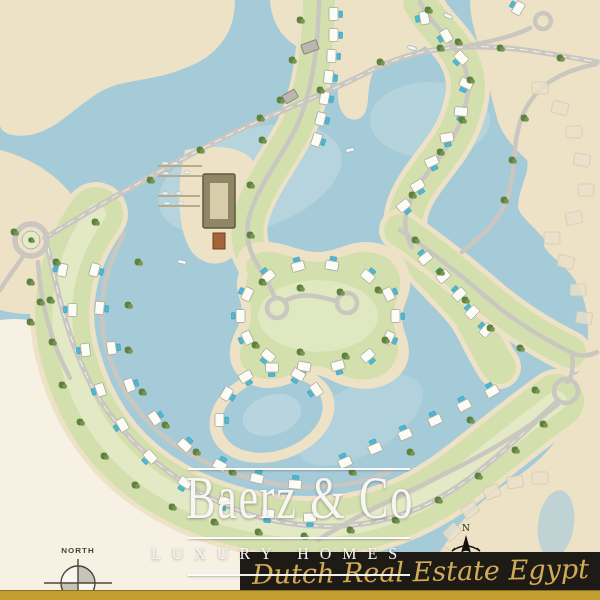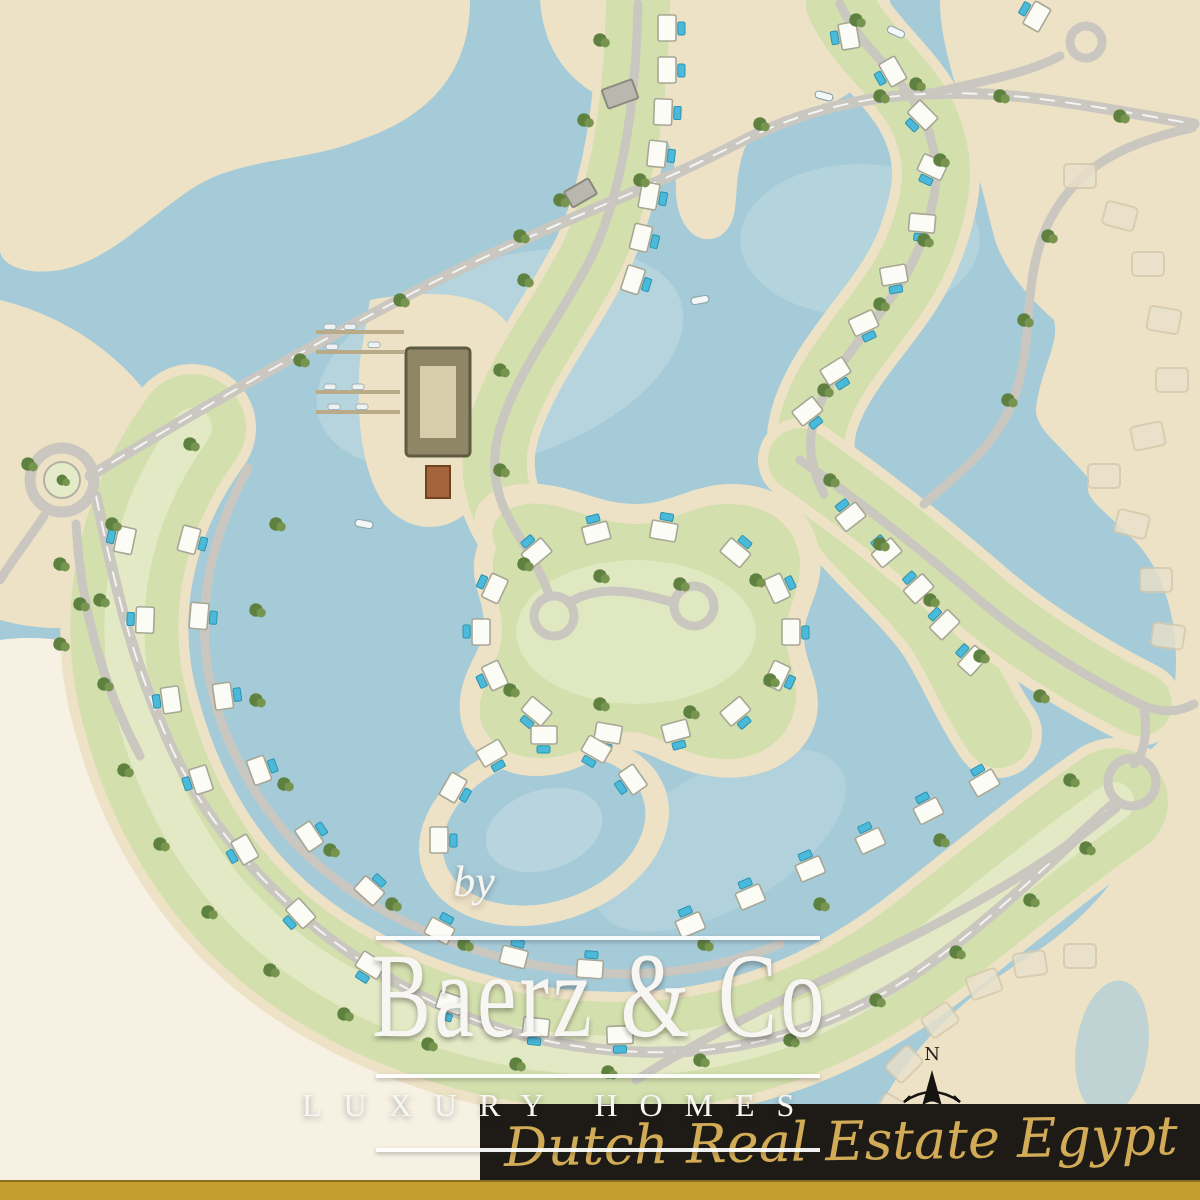--- a/index.html
+++ b/index.html
@@ -320,32 +320,41 @@
     </g>
 
     <g>
       <use href="#bt" transform="translate(448,16) rotate(25)"></use>
         <use href="#bt" transform="translate(412,48) rotate(15)"></use>
       <use href="#bt" transform="translate(182,262) rotate(10)"></use>
         <use href="#bt" transform="translate(350,150) rotate(-10)"></use>
     </g>
   </svg>
 
-  <div class="ov by">by</div>
   <div class="rule r1"></div>
   <div class="ov name">Baerz &amp; Co</div>
   <div class="rule r2"></div>
   <div class="ov tagline">LUXURY HOMES</div>
   <div class="rule r3"></div>
 
   <div class="banner">
     <span>Dutch Real Estate Egypt</span>
   </div>
   <div class="gold"></div>
 
+  <div class="north">
+    <span class="lbl">NORTH</span>
+    <svg width="88" height="46">
+      <circle cx="44" cy="28" r="17" fill="rgba(255,255,255,.35)" stroke="#4a463a" stroke-width="1.4"></circle>
+      <path d="M44,28 L44,11 A17,17 0 0 1 61,28 Z" fill="rgba(70,65,50,.28)"></path>
+      <path d="M44,28 L44,45 A17,17 0 0 1 27,28 Z" fill="rgba(70,65,50,.28)"></path>
+      <line x1="44" y1="4" x2="44" y2="46" stroke="#4a463a" stroke-width="1.4"></line>
+      <line x1="10" y1="28" x2="78" y2="28" stroke="#4a463a" stroke-width="1.4"></line>
+    </svg>
+  </div>
 
   <div class="compass">
     <span class="n">N</span>
     <svg width="36" height="24">
       <path d="M18,2 L13,20 Q18,15.5 23,20 Z" fill="#14130f"></path>
       <path d="M4,18 Q18,8 32,18" stroke="#14130f" stroke-width="1.3" fill="none"></path>
       <path d="M4,18 l3,-3 M32,18 l-3,-3" stroke="#14130f" stroke-width="1.1" fill="none"></path>
     </svg>
   </div>
 </div>

